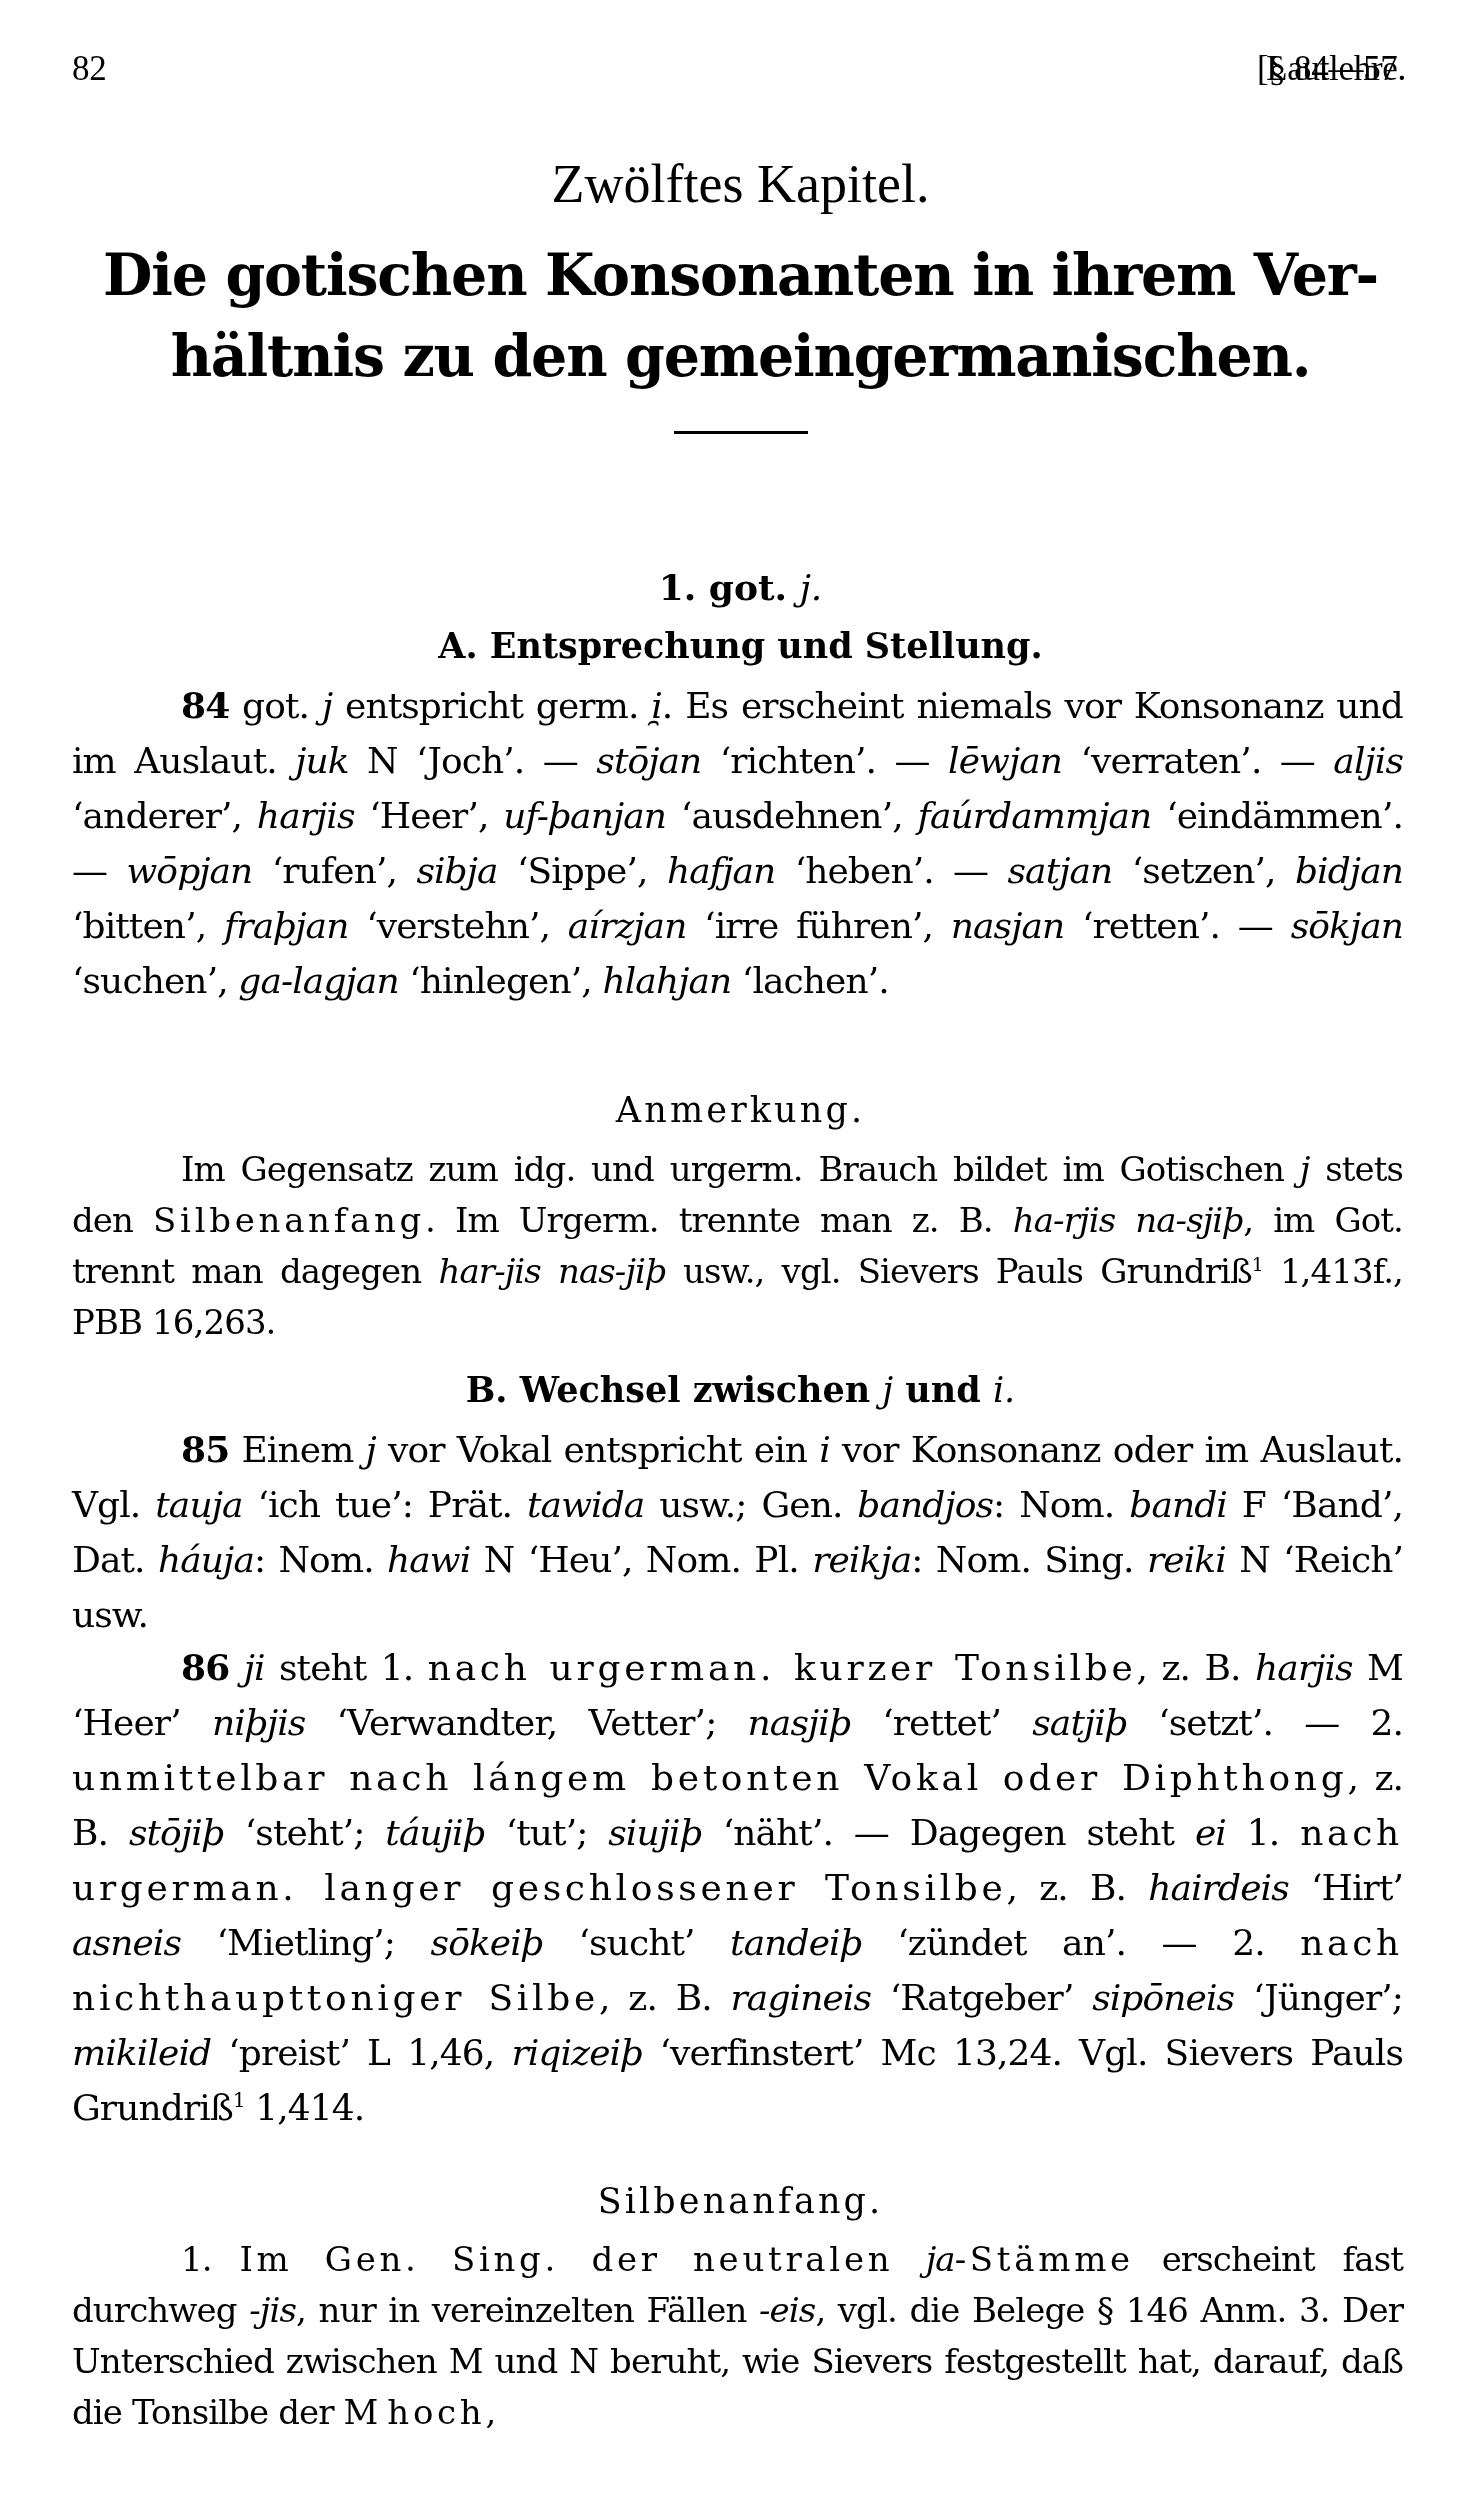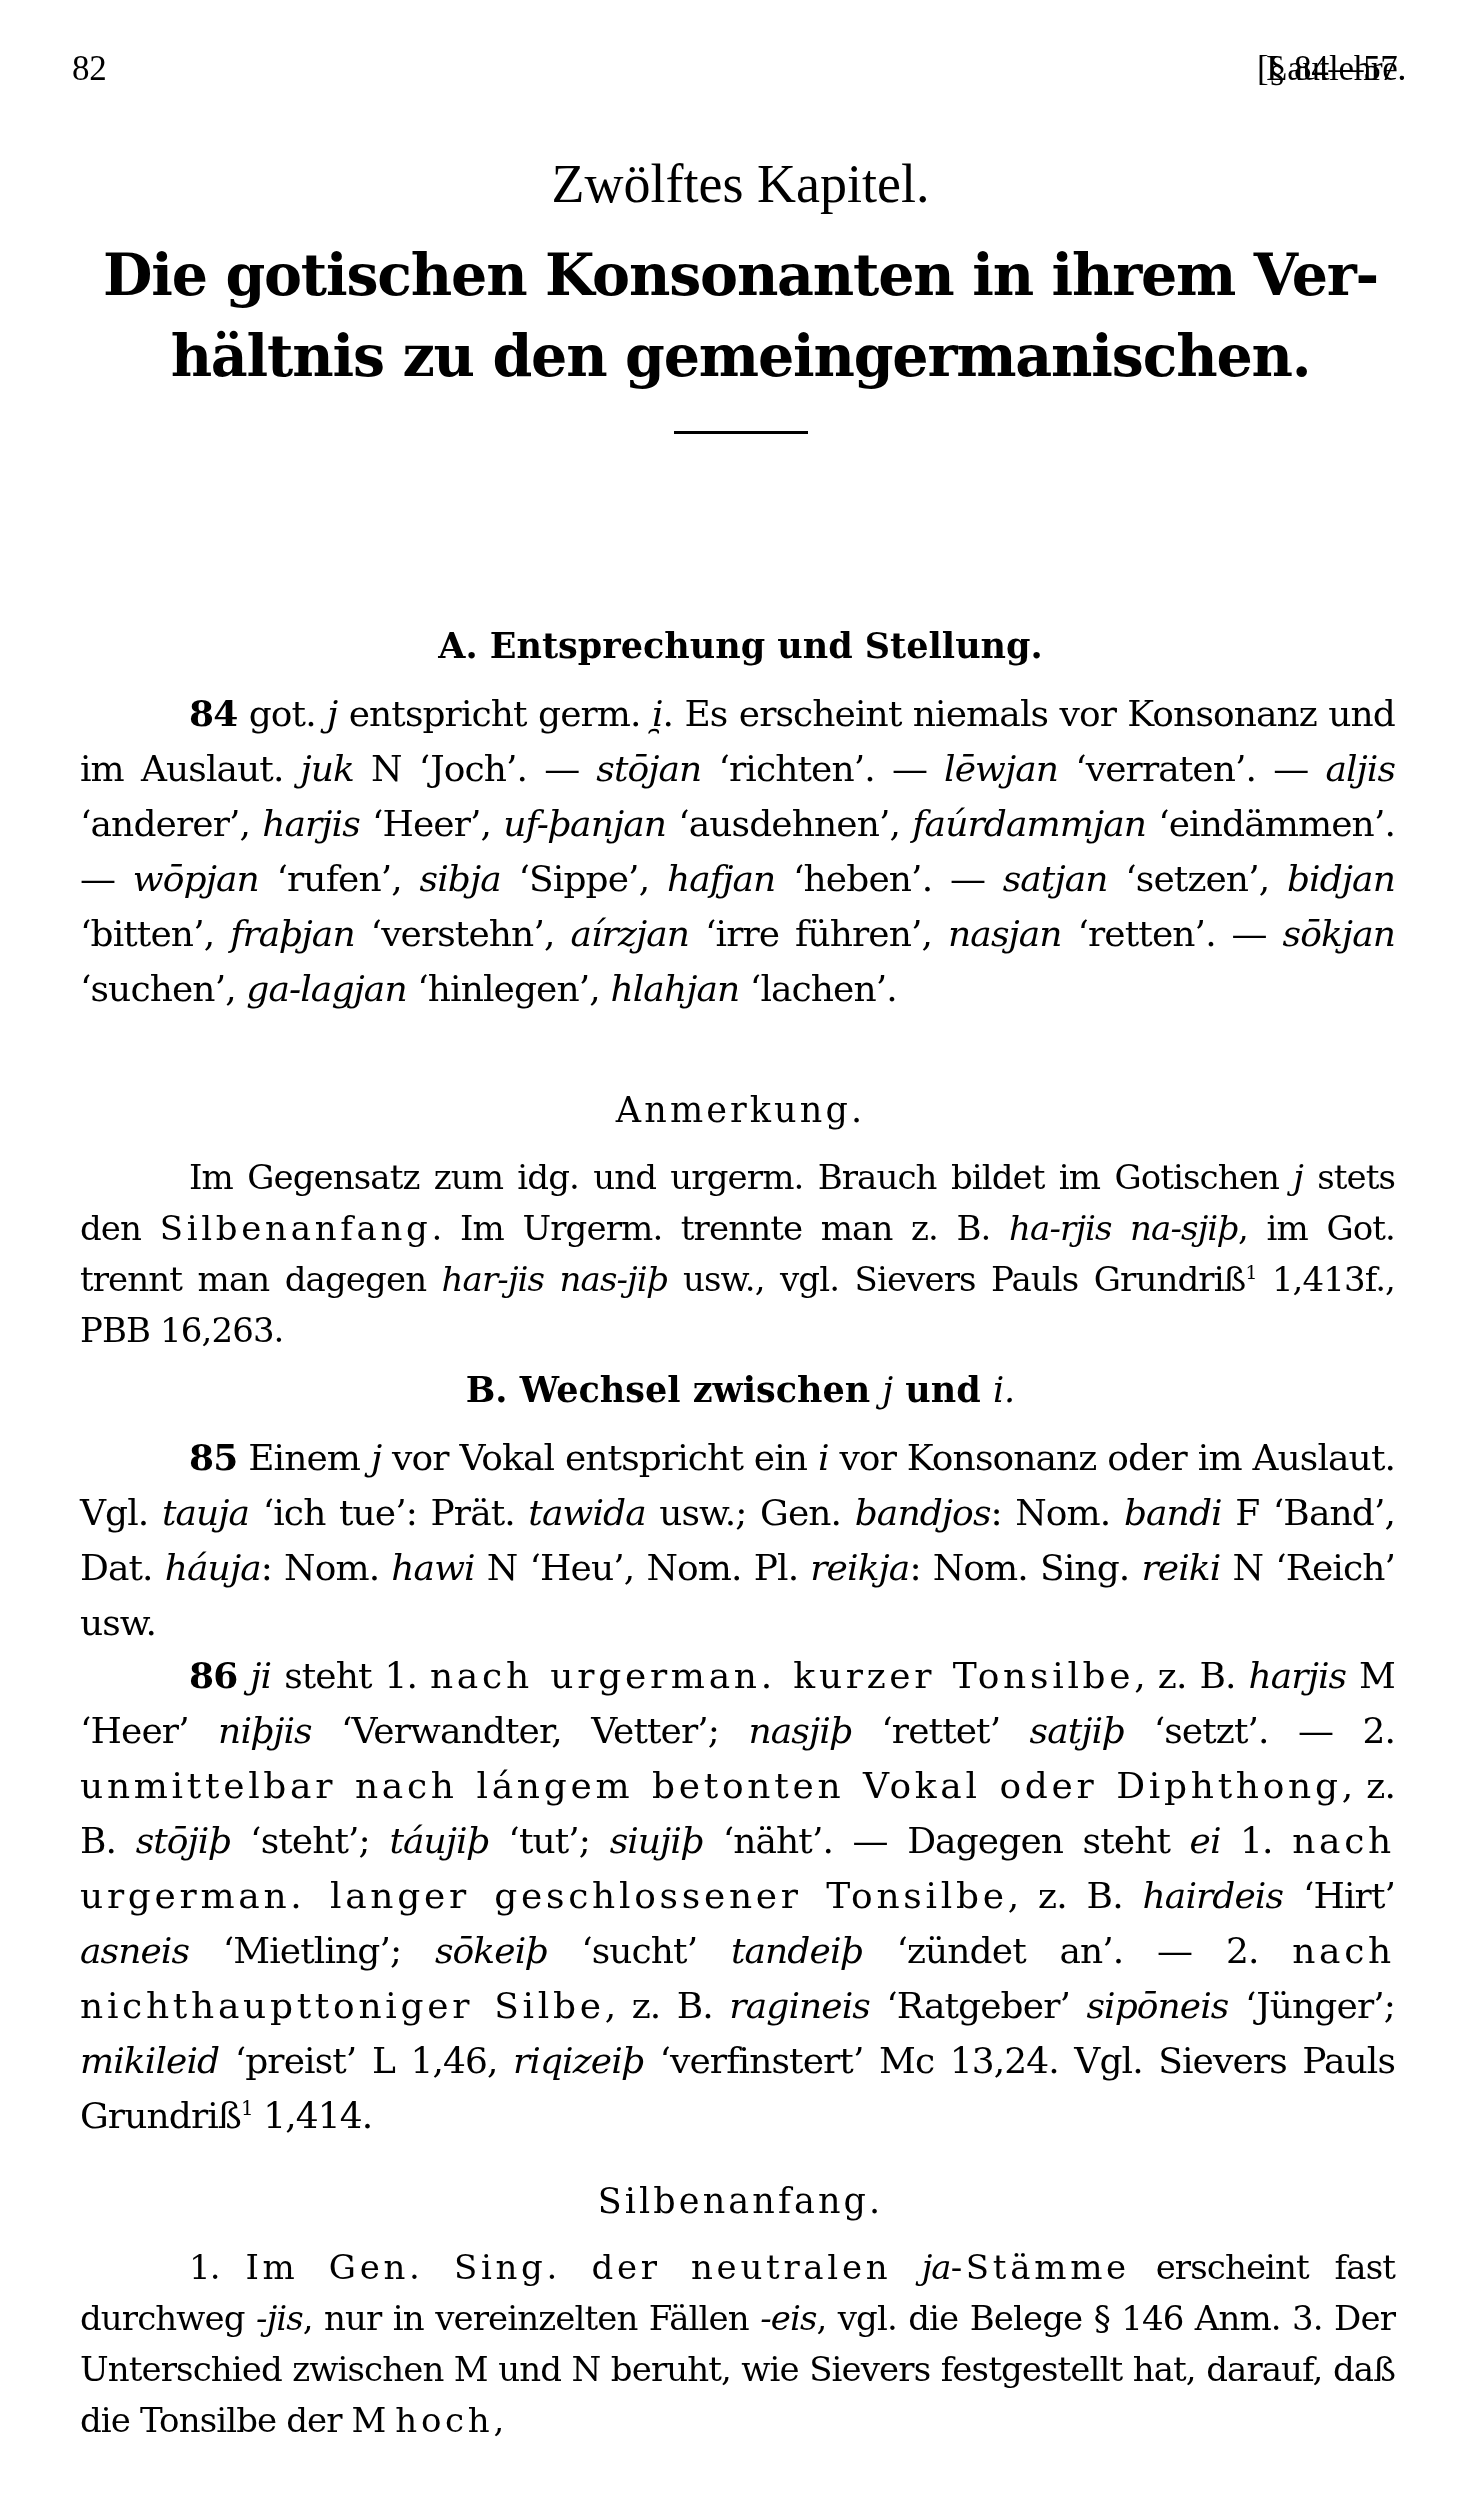--- a/index.html
+++ b/index.html
@@ -21,21 +21,21 @@
   .rule { position: absolute; top: 431px; left: 674px; width: 134px; height: 2.5px; background: #000; }
   .sec-title { top: 478px; font-size: 52px; font-weight: bold; font-family: "DejaVu Sans", sans-serif; letter-spacing: 0.6px; }
   .sub1 { top: 566px; font-size: 36px; font-weight: bold; }
   .sub1 i { font-weight: normal; }
   .sub2 { font-size: 35px; font-weight: bold; }
   .body {
     position: absolute; left: 72px; width: 1331px;
     font-size: 36px; line-height: 55px; text-align: justify;
     font-family: "DejaVu Serif", serif; letter-spacing: -0.9px;
   }
-  .body p { margin: 8px; text-indent: 109px; }
+  .body p { margin: 0; text-indent: 109px; }
   .body .num { font-weight: bold; }
   .body .g { font-style: italic; }
   .body .sp { letter-spacing: 3.7px; }
   .anm { font-size: 35px; letter-spacing: 3.1px; font-family: "DejaVu Serif", serif; }
   .sm { font-size: 34px; line-height: 51px; }
   sup { font-size: 0.55em; line-height: 0; }
 </style>
 </head>
 <body>
 
@@ -47,20 +47,24 @@
     <span class="sec">[§ 84—57.</span>
   </div>
 
   <div class="center ch-num">Zwölftes Kapitel.</div>
   <div class="center ch-title">
     <div>Die gotischen Konsonanten in ihrem Ver-</div>
     <div>hältnis zu den gemeingermanischen.</div>
   </div>
   <div class="rule"></div>
 
+  <div class="center sub1">
+    <span>1. got.</span>
+    <i>j.</i>
+  </div>
   <div class="center sub2" style="top:625px">A. Entsprechung und Stellung.</div>
 
   <div class="body" style="top:678px">
     <p><span class="num">84</span><span> got. <i class="g">j</i> entspricht germ. <i class="g">i̯</i>. Es erscheint niemals vor Konsonanz und im Auslaut. <i class="g">juk</i> N ‘Joch’. — <i class="g">stōjan</i> ‘richten’. — <i class="g">lēwjan</i> ‘verraten’. — <i class="g">aljis</i> ‘anderer’, <i class="g">harjis</i> ‘Heer’, <i class="g">uf-þanjan</i> ‘ausdehnen’, <i class="g">faúrdammjan</i> ‘eindämmen’. — <i class="g">wōpjan</i> ‘rufen’, <i class="g">sibja</i> ‘Sippe’, <i class="g">hafjan</i> ‘heben’. — <i class="g">satjan</i> ‘setzen’, <i class="g">bidjan</i> ‘bitten’, <i class="g">fraþjan</i> ‘verstehn’, <i class="g">aírzjan</i> ‘irre führen’, <i class="g">nasjan</i> ‘retten’. — <i class="g">sōkjan</i> ‘suchen’, <i class="g">ga-lagjan</i> ‘hinlegen’, <i class="g">hlahjan</i> ‘lachen’.</span></p>
   </div>
 
   <div class="center anm" style="top:1090px">Anmerkung.</div>
   <div class="body sm" style="top:1144px">
     <p><span>Im Gegensatz zum idg. und urgerm. Brauch bildet im Gotischen <i class="g">j</i> stets den <span class="sp">Silbenanfang</span>. Im Urgerm. trennte man z. B. <i class="g">ha-rjis na-sjiþ</i>, im Got. trennt man dagegen <i class="g">har-jis nas-jiþ</i> usw., vgl. Sievers Pauls Grundriß<sup>1</sup> 1,413f., PBB 16,263.</span></p>
   </div>

